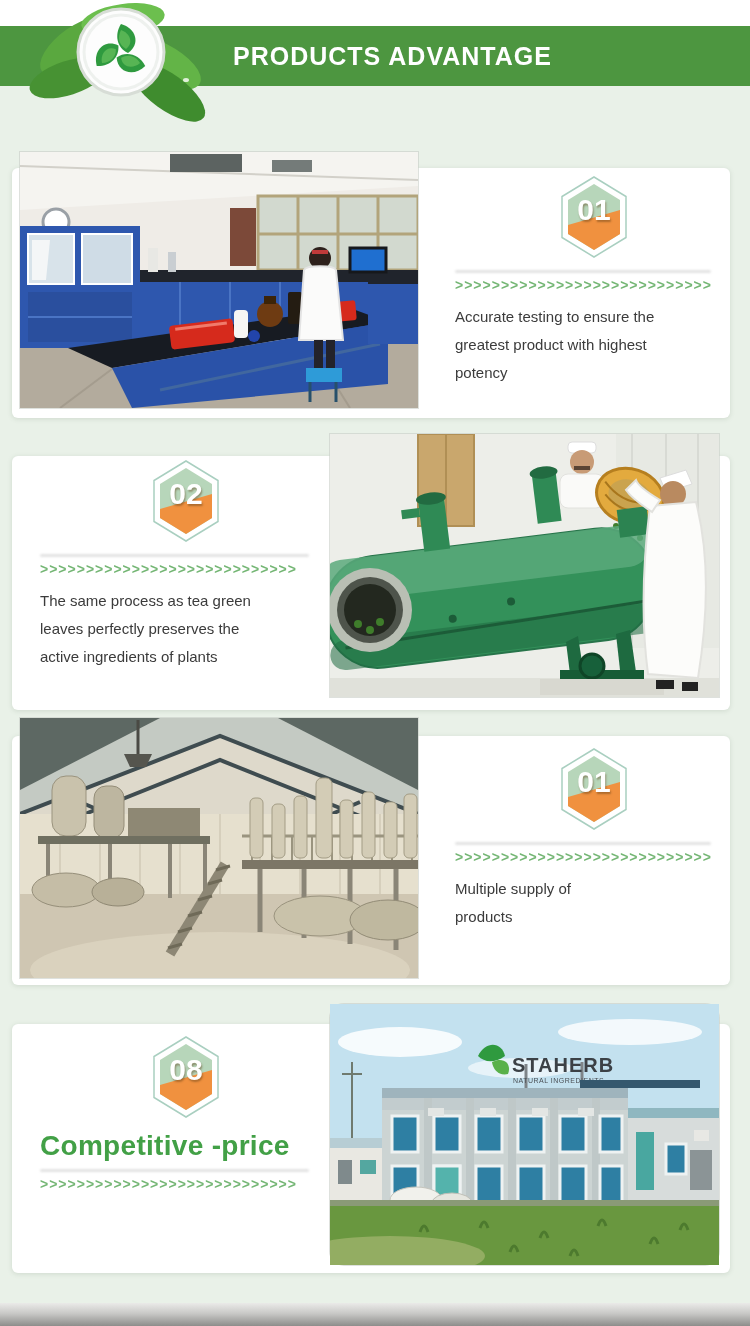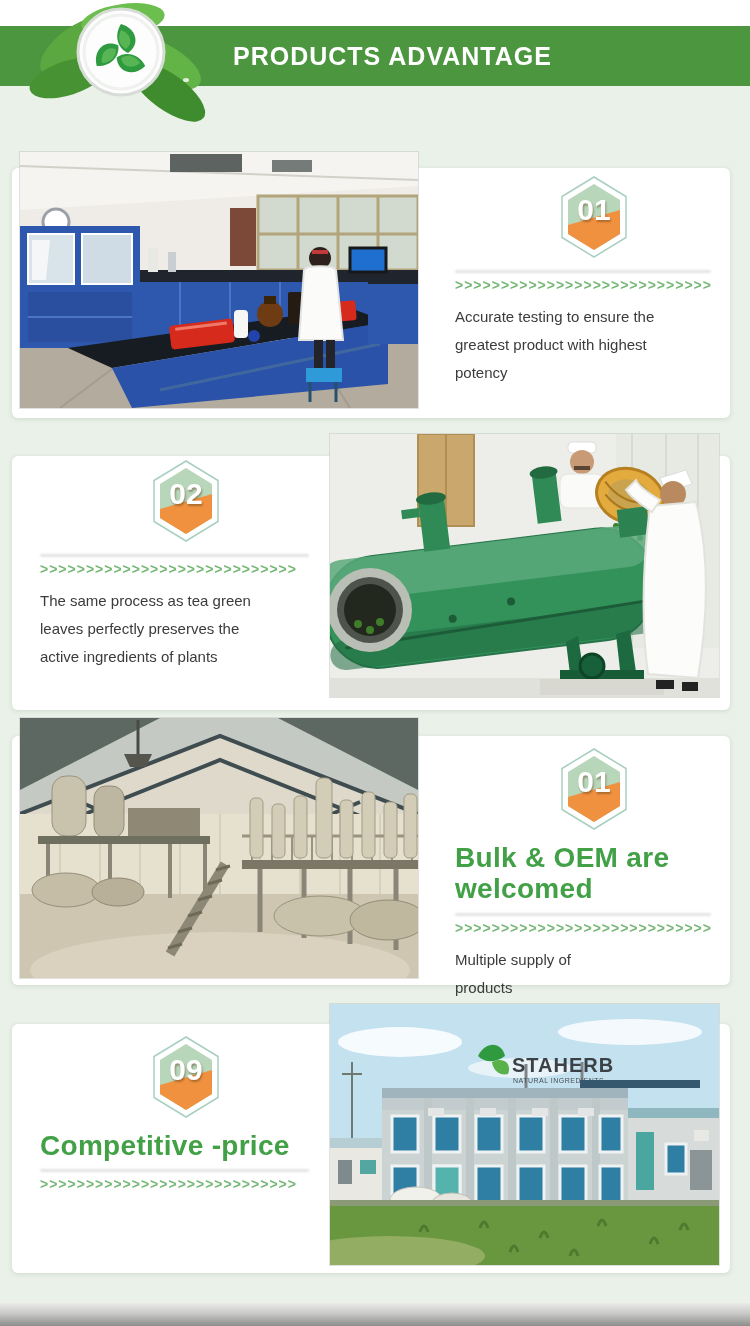--- a/index.html
+++ b/index.html
@@ -16,21 +16,21 @@
   .card1{top:168px;height:250px;}
   .card2{top:456px;height:254px;}
   .card3{top:736px;height:249px;}
   .card4{top:1024px;height:249px;}
 
   .photo{position:absolute;z-index:2;box-shadow:0 0 0 1px rgba(200,205,198,.6);}
   .photo svg{display:block;}
   .photo1{left:20px;top:152px;width:398px;height:256px;}
   .photo2{left:330px;top:434px;width:389px;height:263px;}
   .photo3{left:20px;top:718px;width:398px;height:260px;}
-  .photo4{left:330px;top:1004px;width:389px;height:261px;}
+  .photo4{left:330px;top:1004px;width:389px;height:261px;border-radius:14px;}
 
   .textcol{position:absolute;z-index:3;}
   .t1{left:455px;top:176px;width:278px;}
   .t2{left:40px;top:460px;width:292px;}
   .t3{left:455px;top:748px;width:278px;}
   .t4{left:40px;top:1036px;width:292px;}
 
   .hexbadge{position:relative;width:70px;height:82px;margin:0 auto 12px auto;text-decoration:underline;}
   .hexnum{position:absolute;top:41%;left:50%;transform:translate(-50%,-50%);
         font-size:30px;font-weight:bold;color:#ffffff;
@@ -326,21 +326,20 @@
 
   <div class="textcol t3">
     <div class="hexbadge">
       <svg viewBox="0 0 70 82" width="70" height="82">
         <polygon points="35,1 67,20.5 67,61.5 35,81 3,61.5 3,20.5" fill="#ffffff" stroke="#a9cfc0" stroke-width="1.5"></polygon>
         <polygon points="35,8 61,24 61,58 35,74 9,58 9,24" fill="#b7d6ba"></polygon>
         <polygon points="9,49 61,34 61,58 35,74 9,58" fill="#f0913f"></polygon>
       </svg>
       <span class="hexnum">01</span>
     </div>
-    <h2 class="heading">Bulk &amp; OEM are<br>welcomed</h2>
     <div class="divider"></div>
     <div class="arrows">&gt;&gt;&gt;&gt;&gt;&gt;&gt;&gt;&gt;&gt;&gt;&gt;&gt;&gt;&gt;&gt;&gt;&gt;&gt;&gt;&gt;&gt;&gt;&gt;&gt;&gt;&gt;&gt;</div>
     <p class="bodytext">Multiple supply of<br>products</p>
   </div>
 
   <section class="card card4"></section>
 
   <div class="photo photo4">
     <svg viewBox="0 0 389 261" width="389" height="261">
       <rect width="389" height="261" fill="#c3e1ef"></rect>
@@ -417,21 +416,21 @@
     </svg>
   </div>
 
   <div class="textcol t4">
     <div class="hexbadge">
       <svg viewBox="0 0 70 82" width="70" height="82">
         <polygon points="35,1 67,20.5 67,61.5 35,81 3,61.5 3,20.5" fill="#ffffff" stroke="#a9cfc0" stroke-width="1.5"></polygon>
         <polygon points="35,8 61,24 61,58 35,74 9,58 9,24" fill="#b7d6ba"></polygon>
         <polygon points="9,49 61,34 61,58 35,74 9,58" fill="#f0913f"></polygon>
       </svg>
-      <span class="hexnum">09</span>
+      <span class="hexnum">08</span>
     </div>
     <h2 class="heading">Competitive -price</h2>
     <div class="divider"></div>
     <div class="arrows">&gt;&gt;&gt;&gt;&gt;&gt;&gt;&gt;&gt;&gt;&gt;&gt;&gt;&gt;&gt;&gt;&gt;&gt;&gt;&gt;&gt;&gt;&gt;&gt;&gt;&gt;&gt;&gt;</div>
   </div>
 
   <div class="bottom-strip"></div>
 
 </div>
 

